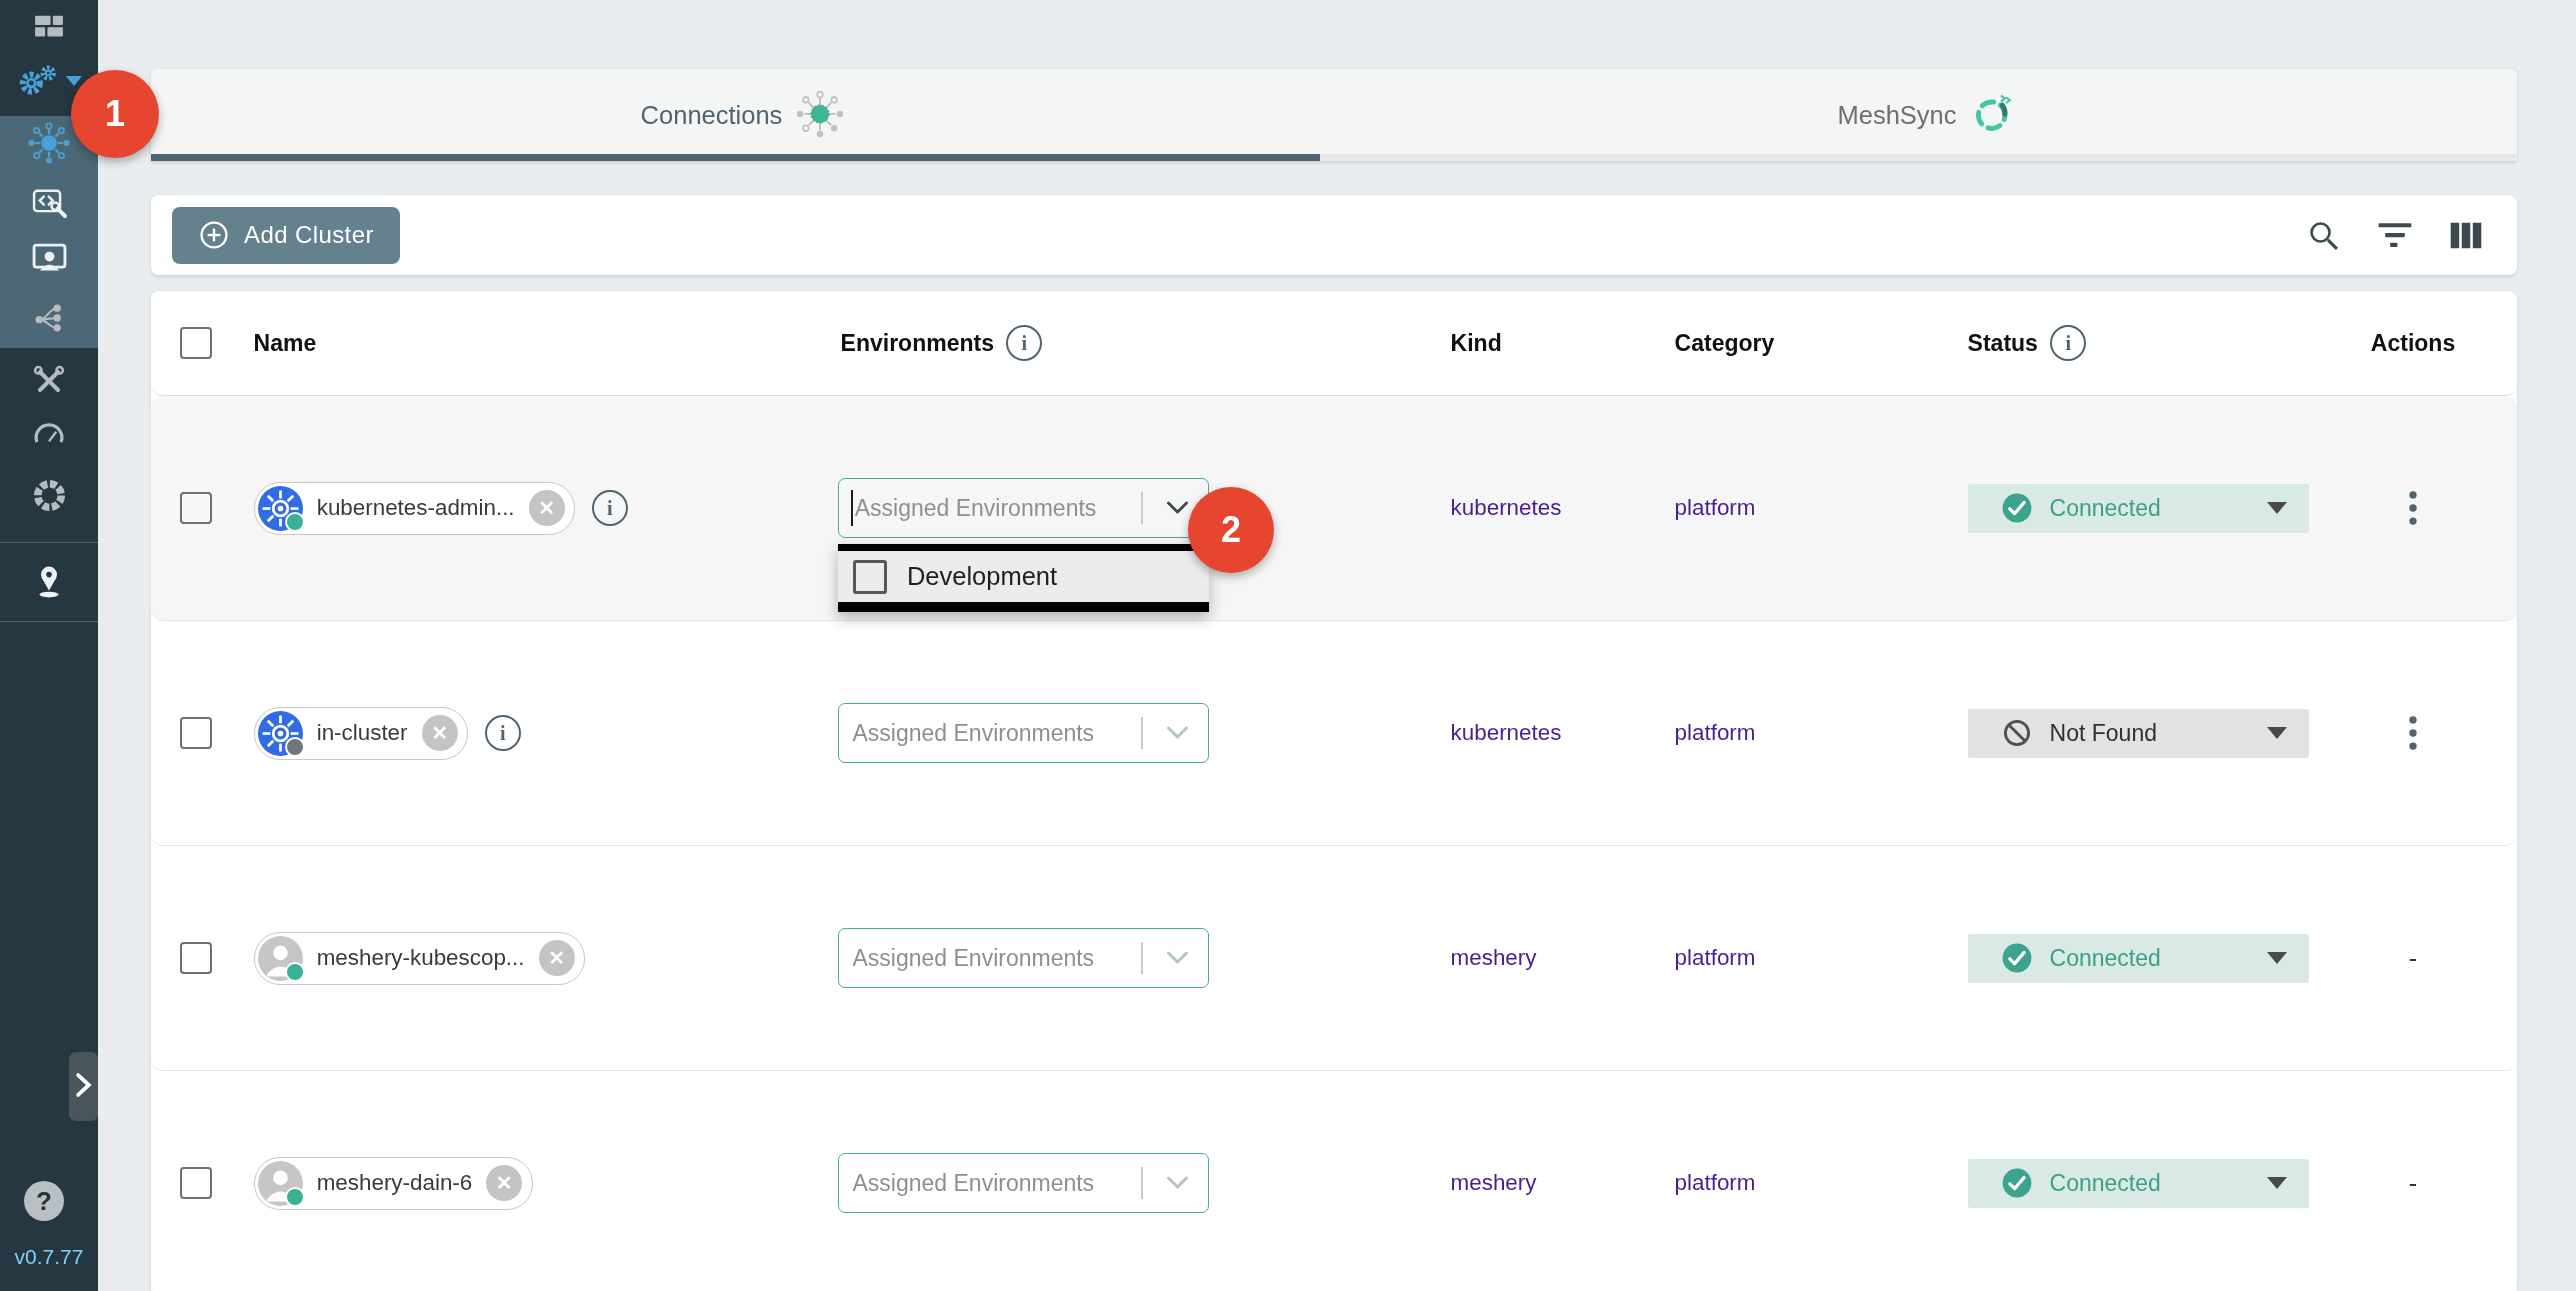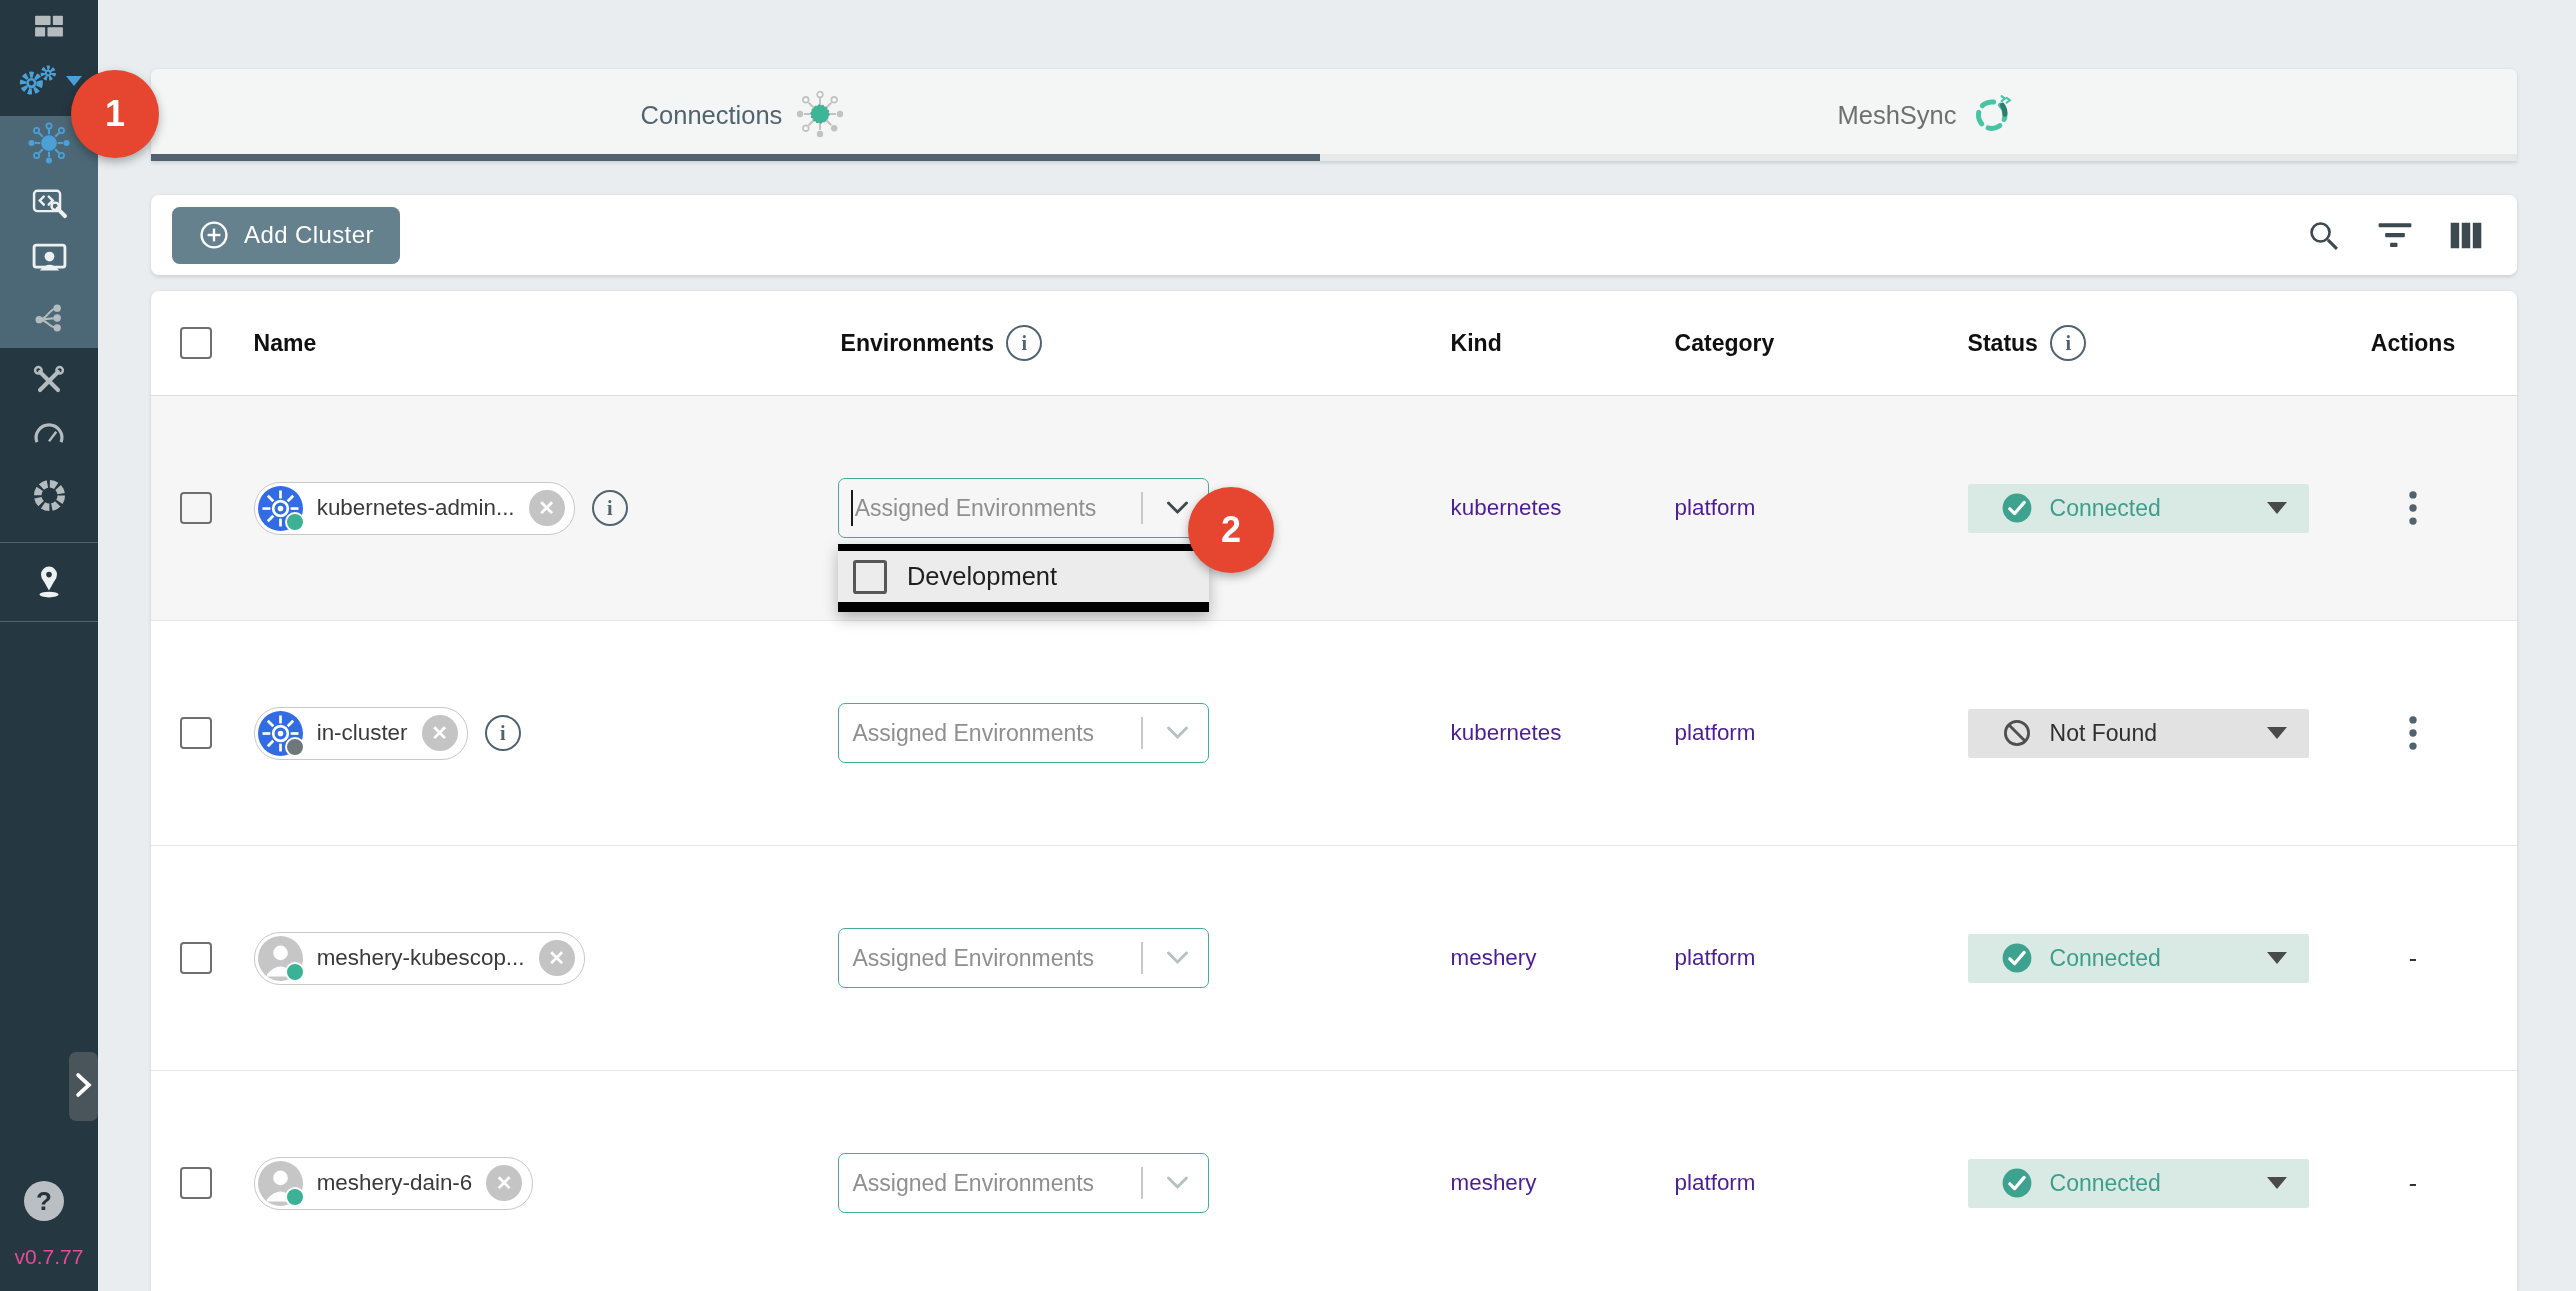--- a/index.html
+++ b/index.html
@@ -8,21 +8,21 @@
 
   
   .sidebar{position:absolute;left:0;top:0;width:98px;height:1291px;background:#253740;z-index:20;}
   .nav-item{position:absolute;left:0;width:98px;height:56px;display:flex;align-items:center;justify-content:center;cursor:pointer;}
   .submenu{position:absolute;left:0;top:116px;width:98px;height:232px;background:#4C6876;}
   .submenu .nav-item{position:absolute;}
   .nav-caret{width:0;height:0;border-left:8.5px solid transparent;border-right:8.5px solid transparent;border-top:10px solid #4BA0D6;margin-left:7.7px;}
   .sb-divider{position:absolute;left:0;width:98px;height:0.8px;background:rgba(255,255,255,.22);}
   .expand-btn{position:absolute;left:69px;top:1052px;width:28.6px;height:69px;background:#4A545B;border-radius:7px;display:flex;align-items:center;justify-content:center;z-index:21;cursor:pointer;}
   .help-btn{position:absolute;left:24px;top:1181px;width:40px;height:40px;border-radius:50%;background:#B9BFC2;color:#27333B;font-weight:bold;font-size:26px;display:flex;align-items:center;justify-content:center;cursor:pointer;}
-  .version{position:absolute;left:0;top:1245px;width:98px;text-align:center;color:#ec4899;font-size:21px;}
+  .version{position:absolute;left:0;top:1245px;width:98px;text-align:center;color:#7dd3fc;font-size:21px;}
 
   
   .badge{border-radius:50%;background:#E6452F;color:#fff;font-weight:bold;display:flex;align-items:center;justify-content:center;box-shadow:0 3.9px 9.3px rgba(0,0,0,.3);}
   .badge1{position:absolute;left:71px;top:70px;width:88px;height:88px;font-size:36px;z-index:60;}
   .badge2{position:absolute;left:369px;top:91px;width:86px;height:86px;font-size:36px;z-index:60;}
 
   
   .main{position:absolute;left:98px;top:0;right:0;bottom:0;background:#E9EDF0;}
 
   .tab-card{position:absolute;left:53px;top:69px;width:2366px;height:92px;background:#F4F5F5;border-radius:6.2px 6.2px 0 0;box-shadow:0 1.5px 3.9px rgba(0,0,0,.12);display:flex;}
@@ -33,21 +33,21 @@
   .tab-track{position:absolute;left:0;right:0;bottom:0;height:7px;background:#E7E9E9;}
   .tab-indicator{position:absolute;left:0;bottom:0;height:7px;width:49.4%;background:#51636F;z-index:2;}
 
   .toolbar-card{position:absolute;left:53px;top:195px;width:2366px;height:80px;background:#fff;border-radius:7.7px;box-shadow:0 1.5px 3.9px rgba(0,0,0,.12);}
   .add-btn{position:absolute;left:21px;top:11.6px;height:57px;padding:0 26px;background:#66818E;border:none;border-radius:7.7px;color:#fff;font-size:24px;font-family:inherit;display:flex;align-items:center;gap:14px;cursor:pointer;letter-spacing:0.4px;}
   .tool-icons{position:absolute;right:34px;top:0;height:80px;display:flex;align-items:center;gap:36px;}
   .tool-icons span{display:flex;cursor:pointer;}
 
   
   .table-card{position:absolute;left:53px;top:291px;width:2366px;height:1000px;background:#fff;border-radius:7.7px 7.7px 0 0;box-shadow:0 1.5px 3.9px rgba(0,0,0,.12);overflow:hidden;}
-  .grid-row{display:grid;grid-template-columns:81px 587px 610px 224px 293px 363px 208px;align-items:center;}
+  .grid-row{display:grid;grid-template-columns:81px 587px 610px 224px 293px 363px 208px;align-items:center;border-radius:12px;}
   .thead{height:104px;border-bottom:1.5px solid #DCDCDC;font-weight:bold;font-size:23px;color:#101010;}
   .cell{padding-left:21.6px;display:flex;align-items:center;position:relative;height:100%;}
   .cb-cell{padding-left:29px;}
   .actions-cell{justify-content:center;padding-left:0;}
   .hdr-info{margin-left:12.4px;}
   .info-circle{width:32px;height:32px;border:2.3px solid #51636F;border-radius:50%;color:#51636F;font-size:20px;font-weight:bold;display:inline-flex;align-items:center;justify-content:center;font-family:"Liberation Serif",serif;flex:none;}
   .checkbox{width:28px;height:28px;border:2.3px solid #6F6F6F;border-radius:3.9px;background:transparent;cursor:pointer;flex:none;}
 
   .row{height:224px;border-bottom:1.5px solid #E6E6E6;position:relative;}
   .row.shaded{background:#F6F6F6;}

